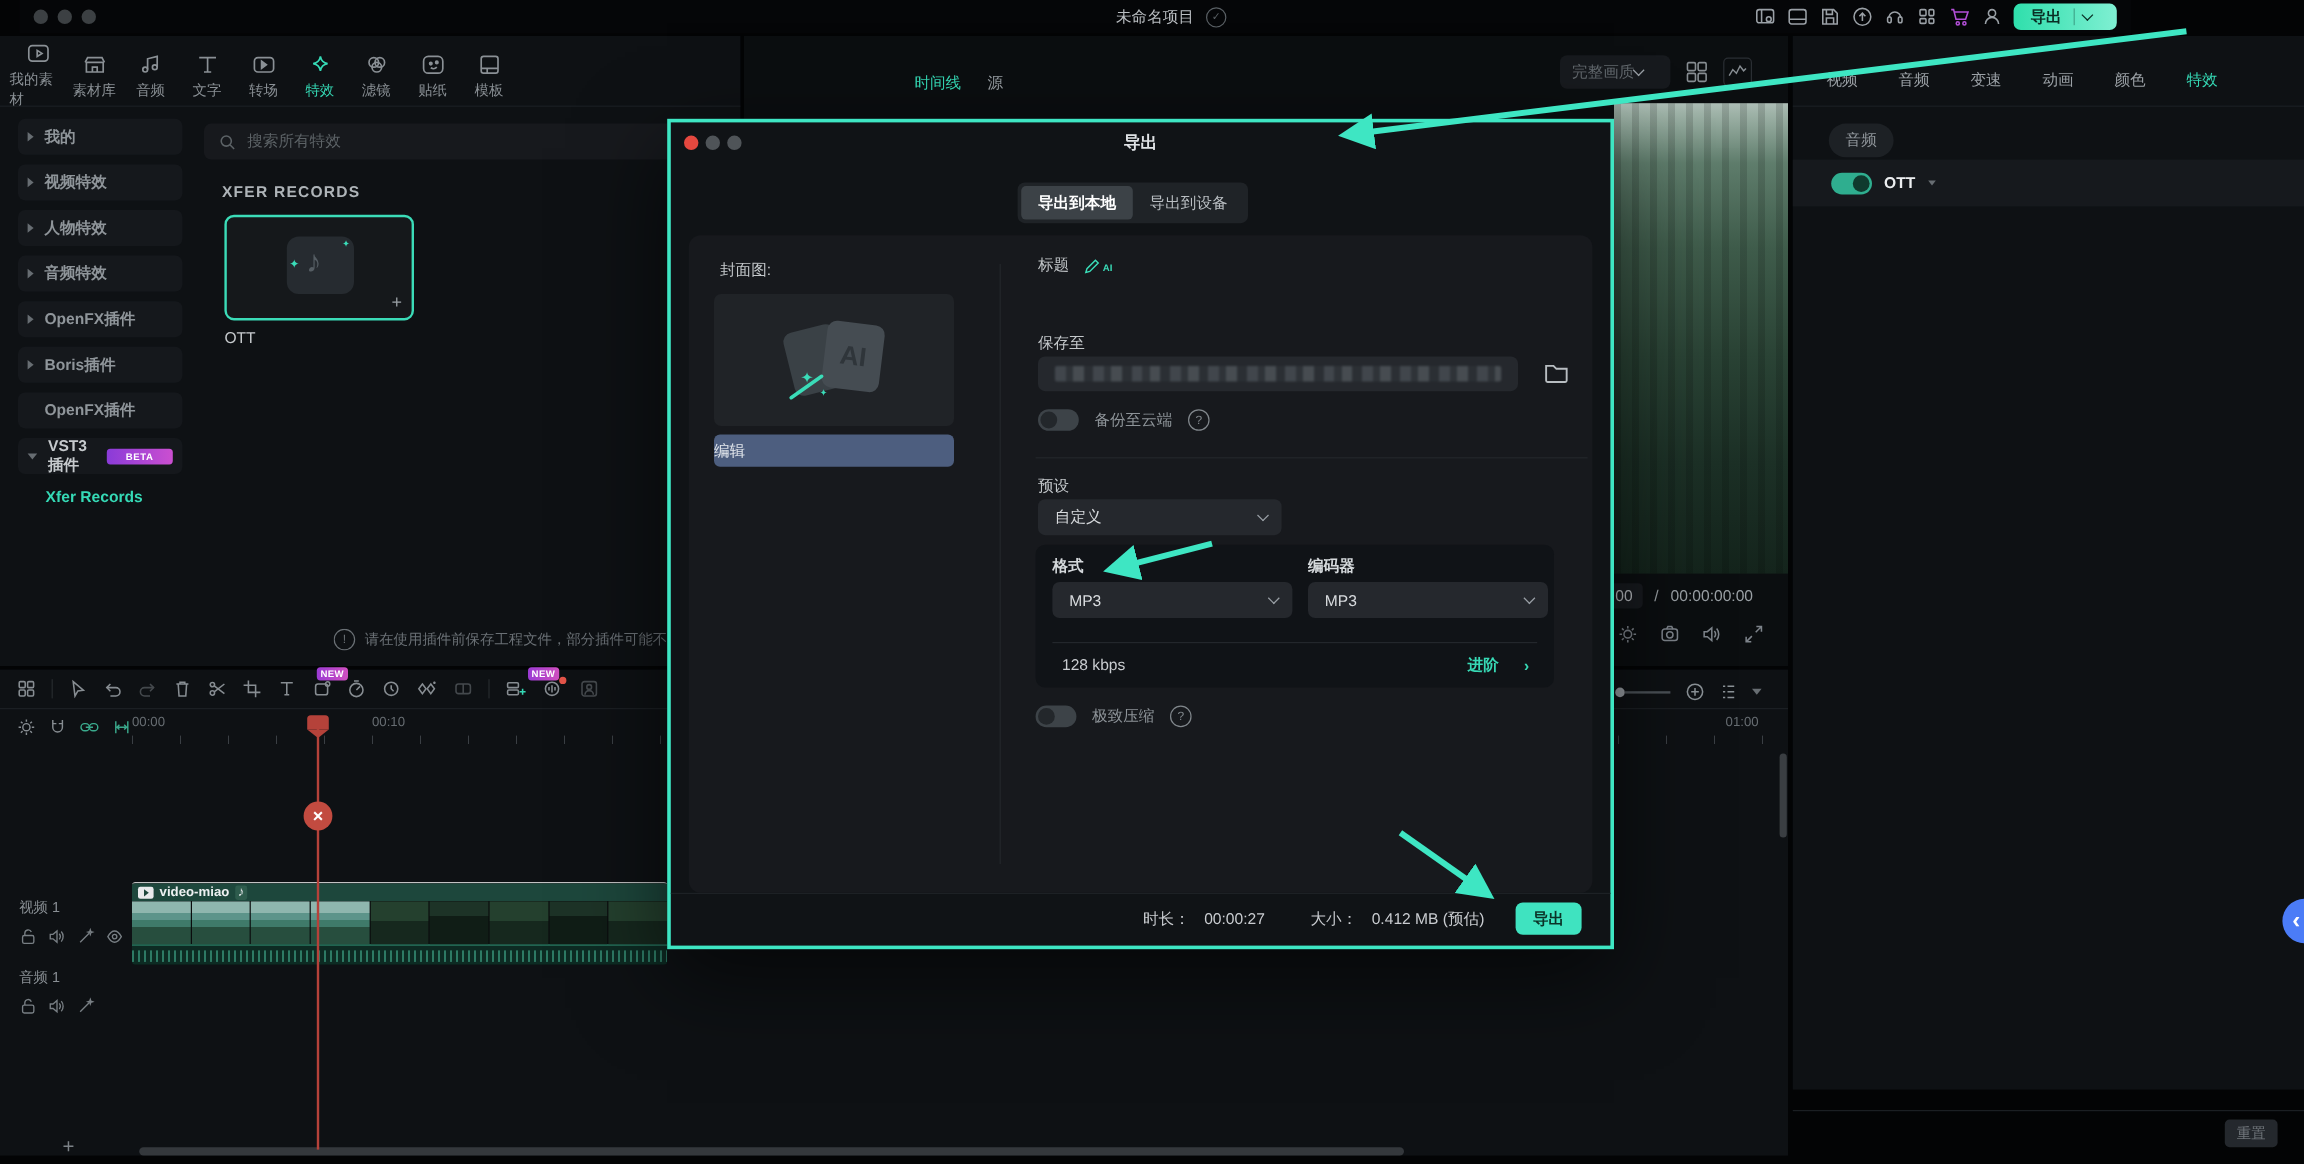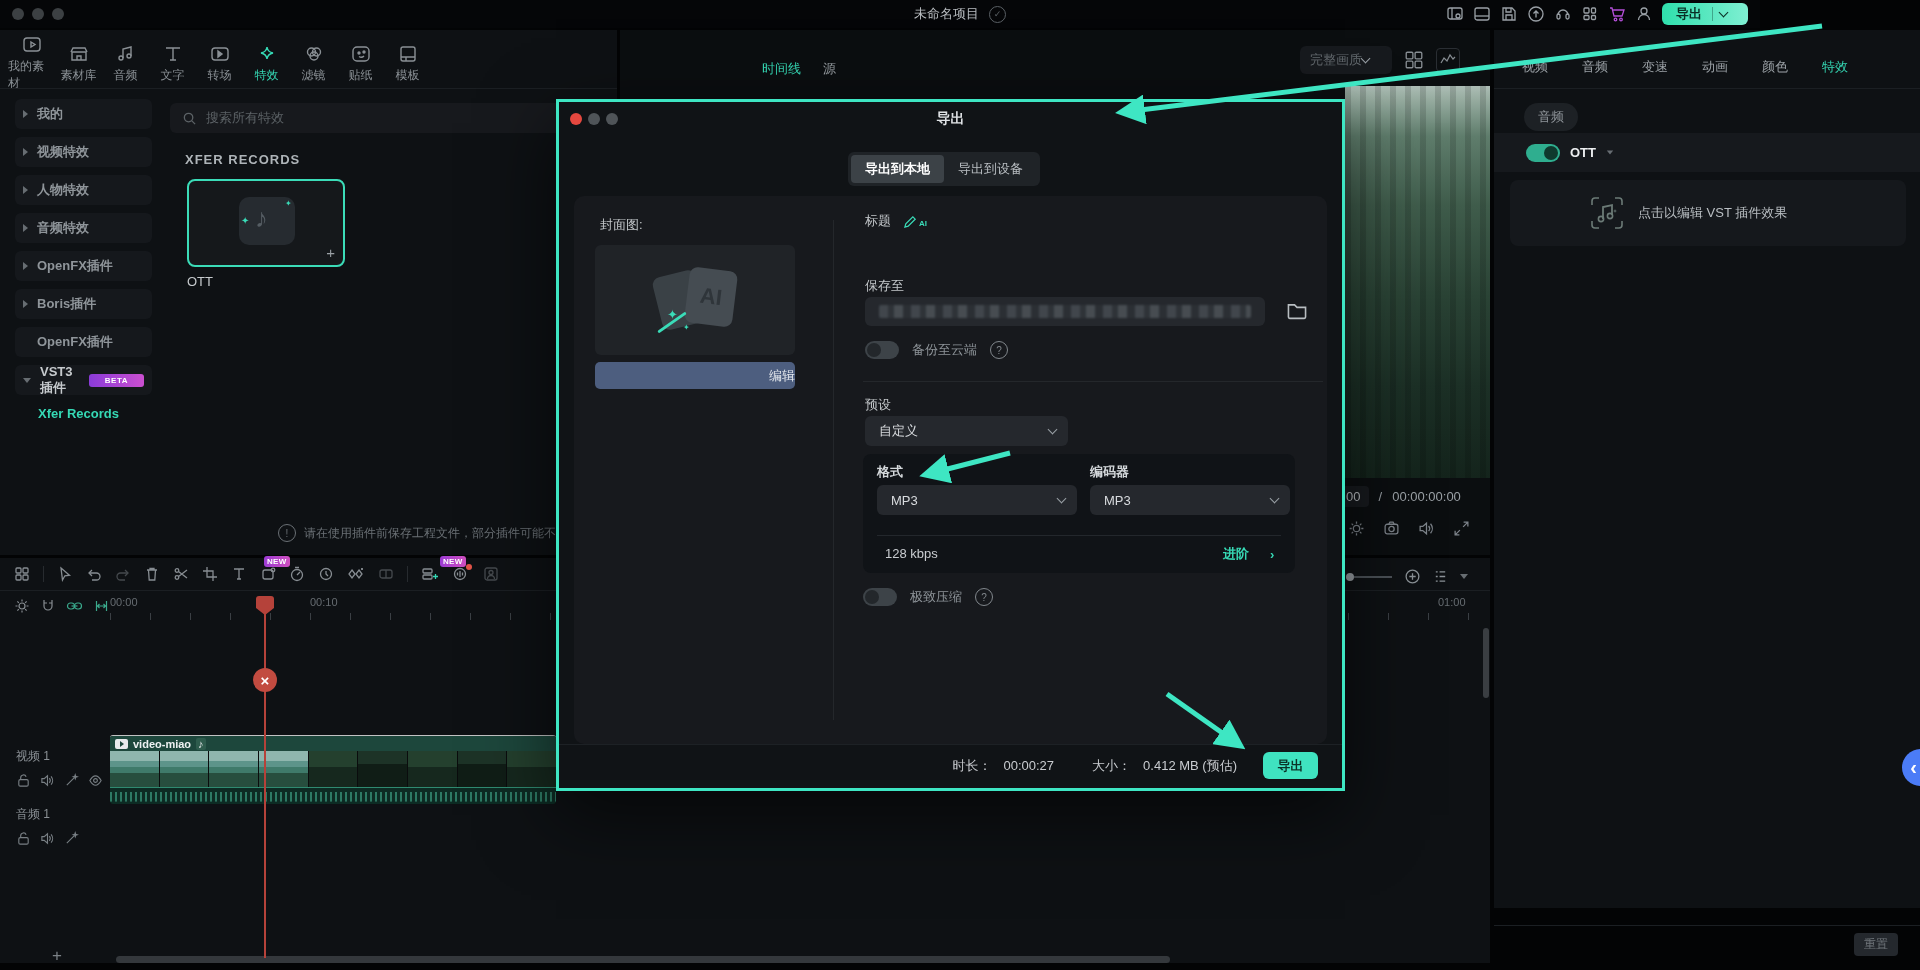--- a/index.html
+++ b/index.html
@@ -73,21 +73,21 @@
   .trklabel{color:#8a9095;font-size:12px}
   
   .itab{color:#9aa0a5;font-size:13px}
   .itab.on{color:#35d9b5}
   .chip{background:#1d2125;border-radius:14px;color:#8f959a;padding:5px 14px;font-size:13px}
   .arrowsvg{position:absolute;left:0;top:0;z-index:60;pointer-events:none}
 </style>
 </head>
 <body>
 
-<div class="abs f" style="left:0;top:0;width:1760px;height:28px;background:#050608">
+<div class="abs f" style="left:16px;top:0;width:1760px;height:28px;background:#050608">
   <div class="f" style="margin-left:12px">
     <span class="dot"></span>
     <span class="dot"></span>
     <span class="dot"></span>
   </div>
   <div class="abs f" style="left:0;top:0;width:1920px;height:28px;justify-content:center;pointer-events:none">
     <span class="titletext">未命名项目</span>
     <span class="chk">✓</span>
   </div>
   <div class="abs f" style="right:12px;top:3px;gap:9px">
@@ -625,32 +625,20 @@
     <span class="itab">颜色</span>
     <span class="itab on">特效</span>
   </div>
   <div class="abs" style="left:0;top:58px;width:426px;height:1px;background:#1b1f23"></div>
   <span class="chip abs" style="left:30px;top:73px">音频</span>
   <div class="abs f" style="left:0;top:103px;width:426px;height:39px;background:#16191d;padding-left:32px;box-sizing:border-box;gap:10px">
     <span class="tgl on"></span>
     <span style="color:#eceef0;font-weight:700">OTT</span>
     <span class="car-d" style="margin:0;transform:scale(.8)"></span>
   </div>
-  <div class="abs f" style="left:16px;top:150px;width:396px;height:66px;background:#15181c;border-radius:8px;padding-left:80px;box-sizing:border-box;gap:14px">
-    <span style="color:#6b7a76">
-        <svg width="34" height="34" viewBox="0 0 34 34" fill="none" stroke="currentColor" stroke-width="1.6">
-          <path d="M2 9V5a3 3 0 0 1 3-3h4M25 2h4a3 3 0 0 1 3 3v4M32 25v4a3 3 0 0 1-3 3h-4M9 32H5a3 3 0 0 1-3-3v-4"></path>
-          <path d="M13 23V11l9-2v10" stroke-width="1.8"></path>
-          <circle cx="11" cy="23" r="2.6"></circle>
-          <circle cx="20" cy="20" r="2.6"></circle>
-          <path d="M25 13l.5 1.5L27 15l-1.5.5L25 17l-.5-1.5L23 15l1.5-.5z" fill="currentColor" stroke="none"></path>
-        </svg>
-      </span>
-    <span style="color:#b9bec2">点击以编辑 VST 插件效果</span>
-  </div>
   <div class="abs" style="left:0;top:895px;width:426px;height:1px;background:#1b1f23"></div>
   <div class="abs f" style="left:360px;top:903px;width:44px;height:23px;background:#24282d;border-radius:4px;justify-content:center">
     <span style="color:#70767b;font-size:12px">重置</span>
   </div>
 </div>
 
 <div class="abs f" style="left:1902px;top:749px;width:37px;height:37px;border-radius:50%;background:#4b7cf7;justify-content:center;z-index:45">
   <span style="color:#fff;font-size:20px;font-weight:700;margin-right:14px">‹</span>
 </div>
 
@@ -672,21 +660,21 @@
     <div class="abs dlabel" style="left:26px;top:20px">封面图:</div>
     <div class="abs" style="left:21px;top:49px;width:200px;height:110px;background:#202327;border-radius:6px">
       <div class="abs" style="left:62px;top:28px;width:44px;height:54px;background:#3a4146;border-radius:8px;transform:rotate(-14deg)"></div>
       <div class="abs f" style="left:92px;top:24px;width:48px;height:56px;background:#454c52;border-radius:8px;transform:rotate(7deg);justify-content:center">
         <span style="color:#2f353a;font-weight:800;font-size:22px">AI</span>
       </div>
       <span class="abs" style="left:72px;top:62px;color:#3adcb8;font-size:13px">✦</span>
       <span class="abs" style="left:88px;top:78px;color:#3adcb8;font-size:8px">✦</span>
       <div class="abs" style="left:60px;top:76px;width:34px;height:3px;background:#3adcb8;border-radius:2px;transform:rotate(-35deg)"></div>
     </div>
-    <div class="abs f" style="left:21px;top:166px;width:200px;height:27px;background:#4d5e7f;border-radius:5px;justify-content:flex-end">
+    <div class="abs f" style="left:21px;top:166px;width:200px;height:27px;background:#4d5e7f;border-radius:5px;justify-content:flex-start">
       <span style="color:#e3e7ec">编辑</span>
     </div>
     <div class="abs" style="left:259px;top:24px;width:1px;height:500px;background:#24272b"></div>
 
     <div class="abs f" style="left:291px;top:16px;gap:12px">
       <span class="dlabel">标题</span>
       <span class="f" style="color:#3adcb8;gap:1px">
           <svg width="15" height="15" viewBox="0 0 16 16" fill="none" stroke="currentColor" stroke-width="1.3">
             <path d="M2 14l1-3.5L10.5 3l2.5 2.5L5.5 13z"></path>
           </svg>

